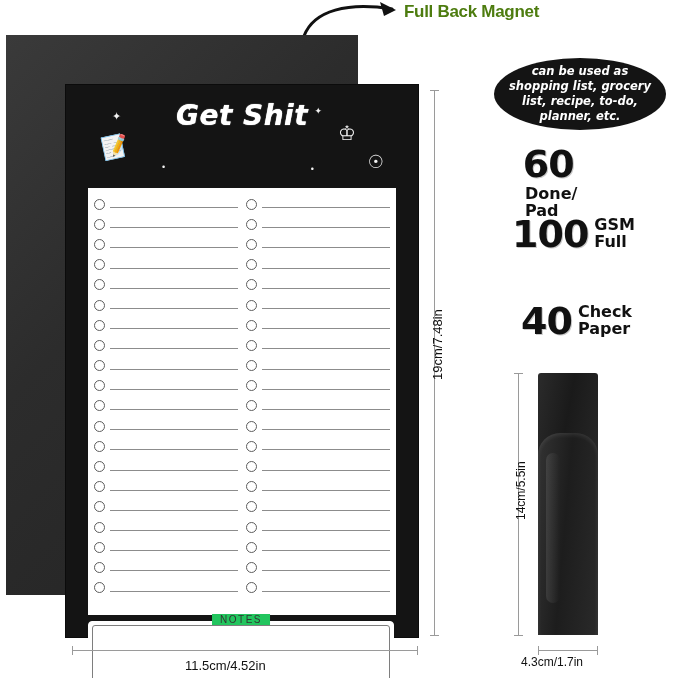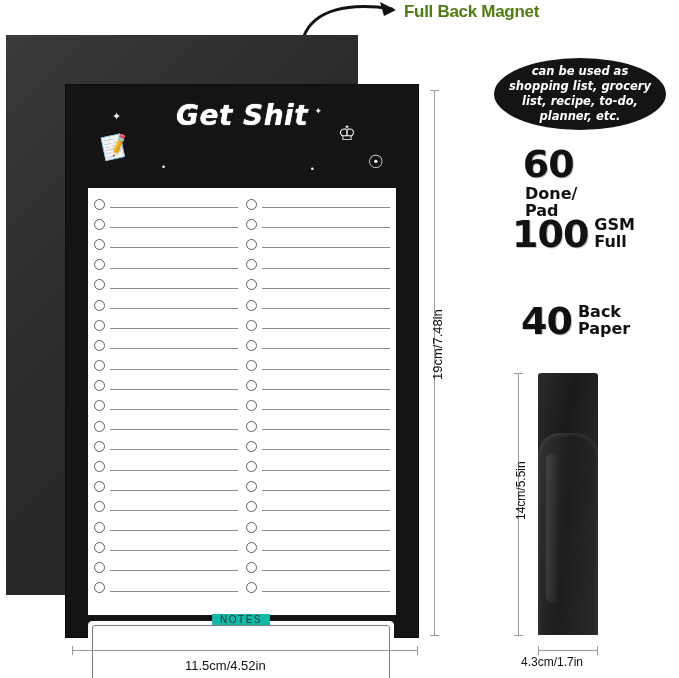--- a/index.html
+++ b/index.html
@@ -166,21 +166,21 @@
     position: absolute;
     left: 3px; top: 3px; right: 3px; bottom: 3px;
     border: 1px solid #7e7e7e;
     border-radius: 3px;
   }
   .notes-label {
     position: absolute;
     left: 50%;
     top: -8px;
     transform: translateX(-50%);
-    background: #14b8a6;
+    background: #22c55e;
     padding: 0 8px;
     font-size: 10px;
     letter-spacing: 1.5px;
     color: #333;
     font-family: "Liberation Sans", sans-serif;
   }
 
   
   .dim-line { position: absolute; background: #9a9a9a; }
   .dim-v { width: 1px; }
@@ -506,21 +506,21 @@
   <div class="fact-num">100</div>
   <div class="fact-text">
     <div>GSM</div>
     <div>Full</div>
   </div>
 </div>
 
 <div class="fact" id="fact-40">
   <div class="fact-num">40</div>
   <div class="fact-text">
-    <div>Back</div>
+    <div>Check</div>
     <div>Paper</div>
   </div>
 </div>
 
 <div class="sleeve">
   <div class="sleeve-pocket"></div>
   <div class="sleeve-sheen"></div>
 </div>
 
 <div class="dim-line dim-v" style="left:518px; top:373px; height:262px;"></div>

